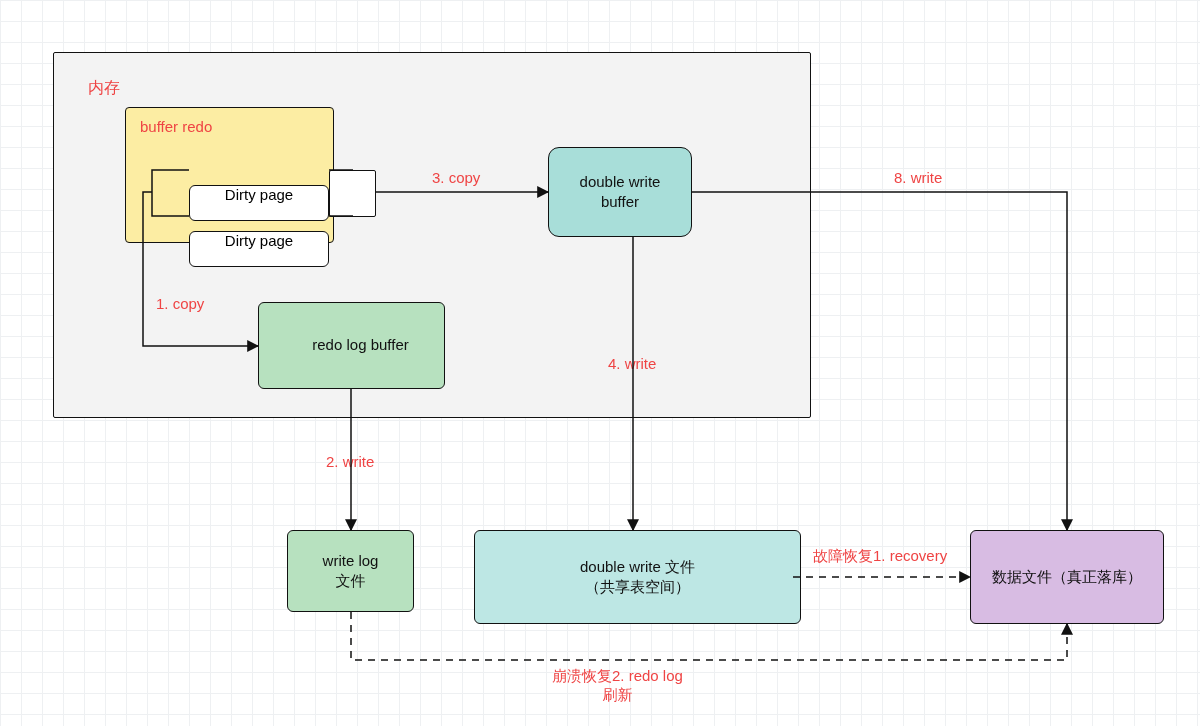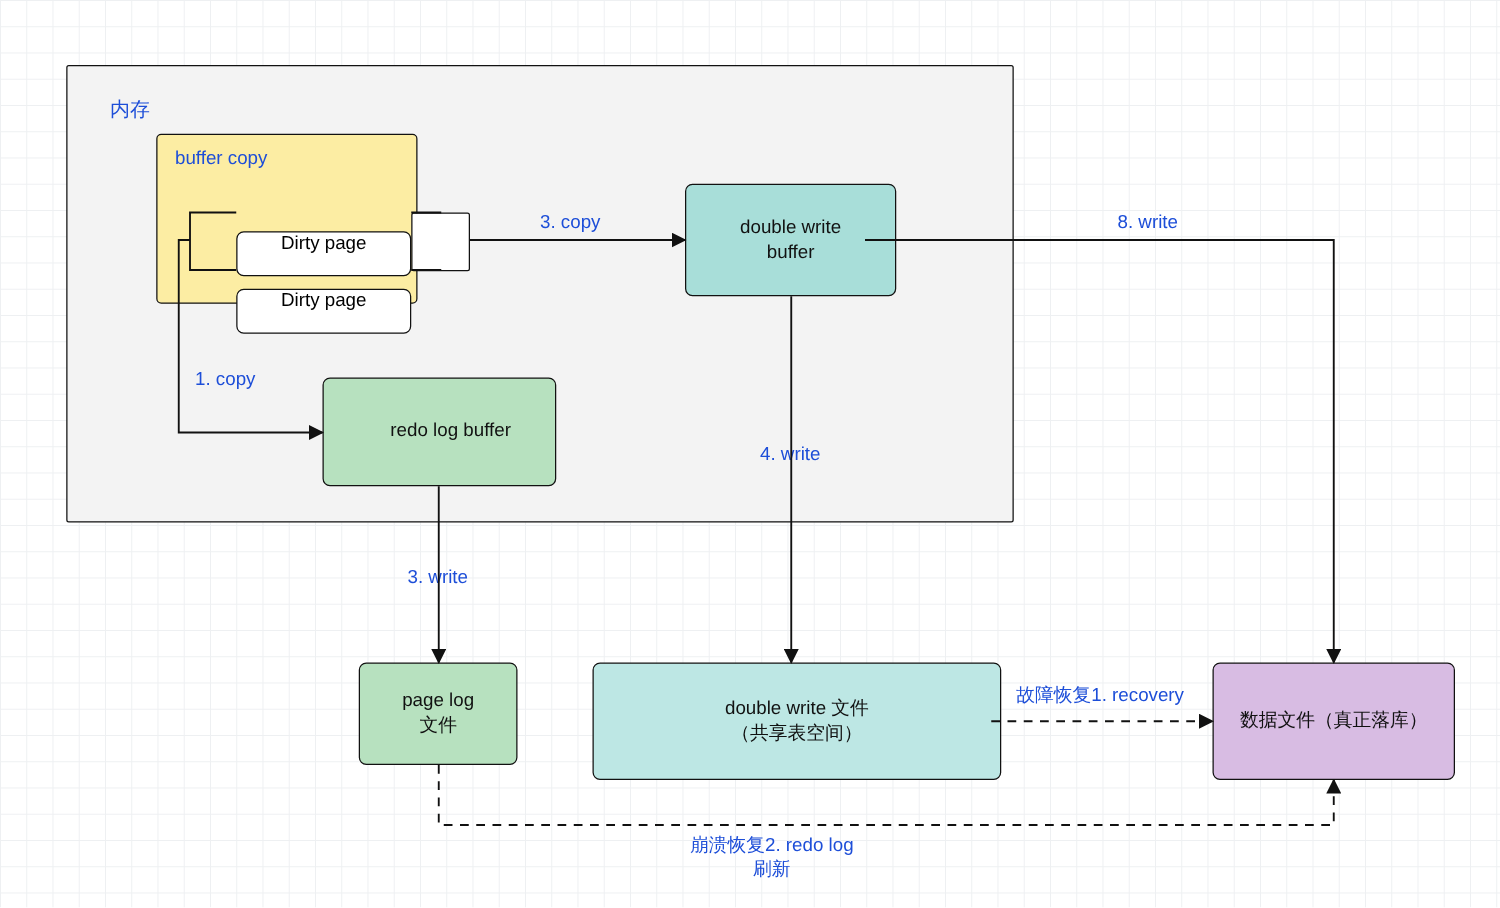--- a/index.html
+++ b/index.html
@@ -28,21 +28,21 @@
     justify-content: center;
     text-align: center;
     font-size: 15px;
     line-height: 1.35;
     color: #111;
     padding: 4px 10px;
   }
   .label {
     position: absolute;
     font-size: 15px;
-    color: #1d4ed8;
+    color: #ef4444;
     text-align: center;
     white-space: pre;
   }
   .memory-container {
     position: absolute;
     border: 1.5px solid #111;
     background: #f3f3f3;
     border-radius: 2px;
   }
   .buffer-pool {
@@ -77,55 +77,55 @@
 </style>
 </head>
 <body>
 
 <div class="grid"></div>
 
 <div class="memory-container" style="left:53px; top:52px; width:758px; height:366px;"></div>
 <div class="label" style="left:88px; top:78px; font-size:16px;">内存</div>
 
 <div class="buffer-pool" style="left:125px; top:107px; width:209px; height:136px;"></div>
-<div class="label" style="left:140px; top:118px;">buffer copy</div>
+<div class="label" style="left:140px; top:118px;">buffer redo</div>
 <div class="dirty-page" style="left:189px; top:152px; width:140px; height:36px;">
   <span>Dirty page</span>
 </div>
 <div class="dirty-page" style="left:189px; top:198px; width:140px; height:36px;">
   <span>Dirty page</span>
 </div>
 
 <div style="position:absolute; left:329px; top:170px; width:47px; height:47px; border:1.5px solid #111; background:#fff; border-radius:2px;"></div>
 
-<div class="box dw-buffer" style="left:548px; top:147px; width:169px; height:90px;">
+<div class="box dw-buffer" style="left:548px; top:147px; width:144px; height:90px;border-radius:11px;">
   <span style="white-space:pre;">double write
 buffer</span>
 </div>
 
 <div class="box redo-buffer" style="left:258px; top:302px; width:187px; height:87px;">
   <span>redo log buffer</span>
 </div>
 
 <div class="box redo-file" style="left:287px; top:530px; width:127px; height:82px;">
-  <span style="white-space:pre;">page log
+  <span style="white-space:pre;">write log
 文件</span>
 </div>
 
 <div class="box dw-file" style="left:474px; top:530px; width:327px; height:94px;">
   <span style="white-space:pre;">double write 文件
 （共享表空间）</span>
 </div>
 
 <div class="box data-file" style="left:970px; top:530px; width:194px; height:94px;">
   <span>数据文件（真正落库）</span>
 </div>
 
 <div class="label" style="left:156px; top:295px;">1. copy</div>
-<div class="label" style="left:326px; top:453px;">3. write</div>
+<div class="label" style="left:326px; top:453px;">2. write</div>
 <div class="label" style="left:432px; top:169px;">3. copy</div>
 <div class="label" style="left:608px; top:355px;">4. write</div>
 <div class="label" style="left:894px; top:169px;">8. write</div>
 <div class="label" style="left:813px; top:547px;">故障恢复1. recovery</div>
 <div class="label" style="left:552px; top:667px; text-align:center;">崩溃恢复2. redo log
 刷新</div>
 
 <svg class="arrows">
   <defs>
     <marker id="ah" viewBox="0 0 10 10" refX="9" refY="5" markerWidth="8" markerHeight="8" orient="auto-start-reverse">

